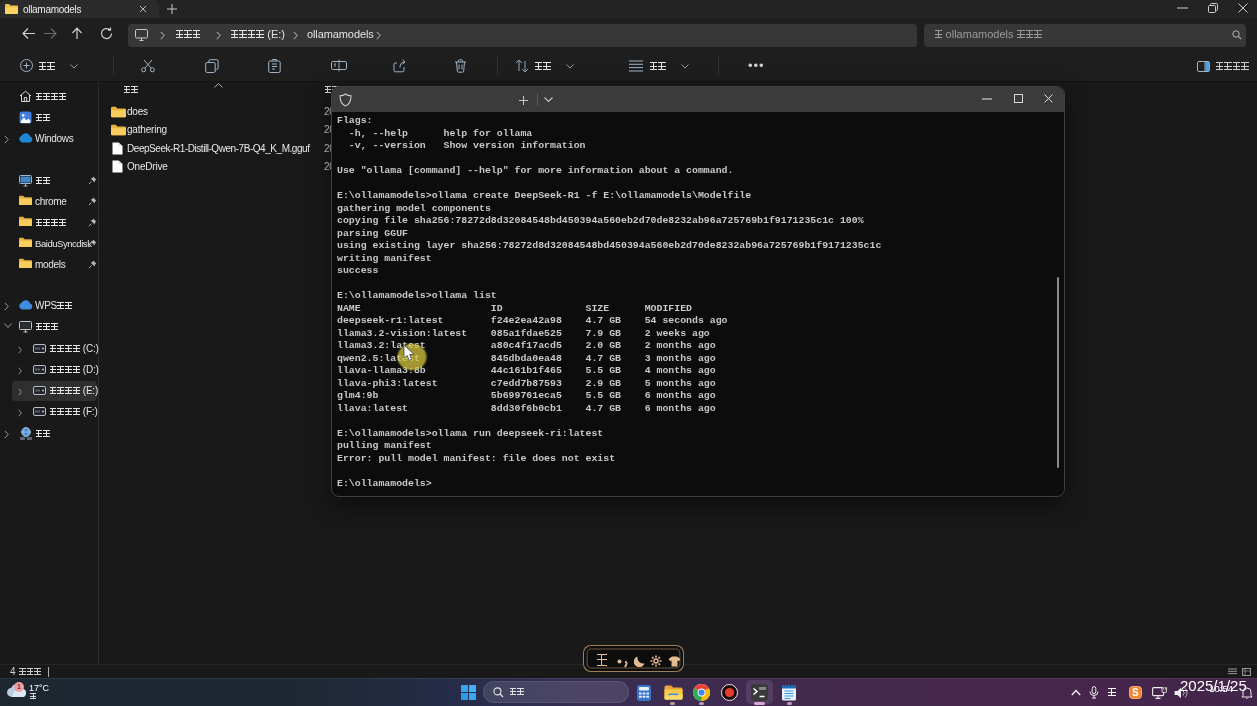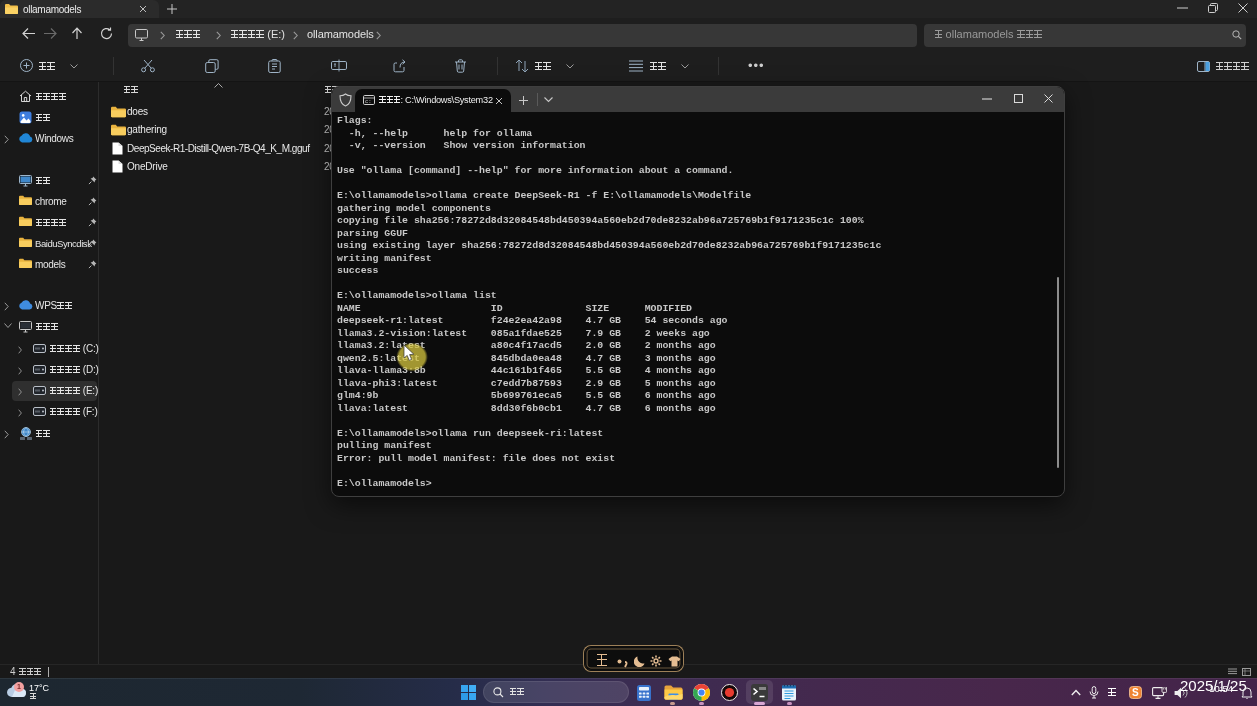--- a/index.html
+++ b/index.html
@@ -372,31 +372,20 @@
   </svg>
 <svg class="abs" style="left:1238px;top:3px" width="10" height="10" viewBox="0 0 10 10">
     <path d="M0.5 0.5 L9.5 9.5 M9.5 0.5 L0.5 9.5" stroke="#cfcfcf" stroke-width="1"></path>
   </svg>
 
 <div class="abs" id="term">
   <div id="termbar"></div>
   <svg class="abs" style="left:7px;top:6px" width="13" height="14" viewBox="0 0 13 14">
       <path d="M6.5 1 C8 2.2 10 2.8 12 2.8 C12 8 10.5 11.5 6.5 13 C2.5 11.5 1 8 1 2.8 C3 2.8 5 2.2 6.5 1 Z" stroke="#cccccc" stroke-width="1.1" fill="none"></path>
     </svg>
-  <div id="termtab">
-    <svg class="abs" style="left:8px;top:5px" width="12" height="12" viewBox="0 0 12 12">
-        <rect x="0.5" y="1.5" width="11" height="9" rx="1.2" stroke="#cfcfcf" fill="none"></rect>
-        <path d="M0.5 4 H11.5" stroke="#cfcfcf" stroke-width="0.8"></path>
-        <text x="2" y="9" font-size="5.5" fill="#cfcfcf" font-family="Liberation Mono,monospace">c:</text>
-      </svg>
-    <span class="abs" style="left:24px;top:5.5px;white-space:nowrap;font-size:9.2px;letter-spacing:-.25px"><span class="z" style="--g:#f0f0f0"></span><span class="z" style="--g:#f0f0f0"></span><span class="z" style="--g:#f0f0f0"></span>: C:\Windows\System32</span>
-    <svg class="abs" style="left:140px;top:8px" width="8" height="8" viewBox="0 0 8 8">
-        <path d="M1 1 L7 7 M7 1 L1 7" stroke="#c4c4c4" stroke-width="1"></path>
-      </svg>
-  </div>
   <svg class="abs" style="left:187px;top:9px" width="9" height="9" viewBox="0 0 9 9">
       <path d="M4.5 0 V9 M0 4.5 H9" stroke="#c8c8c8" stroke-width="1"></path>
     </svg>
   <div class="abs" style="left:205px;top:6px;width:1px;height:13px;background:#5a5a5a"></div>
   <svg class="abs" style="left:212px;top:10px" width="9" height="6" viewBox="0 0 9 6">
       <path d="M0.5 0.5 L4.5 4.5 L8.5 0.5" stroke="#c8c8c8" stroke-width="1.1" fill="none"></path>
     </svg>
   <svg class="abs" style="left:650px;top:11px" width="10" height="2" viewBox="0 0 10 2">
       <path d="M0 1 H10" stroke="#dadada" stroke-width="1.1"></path>
     </svg>

